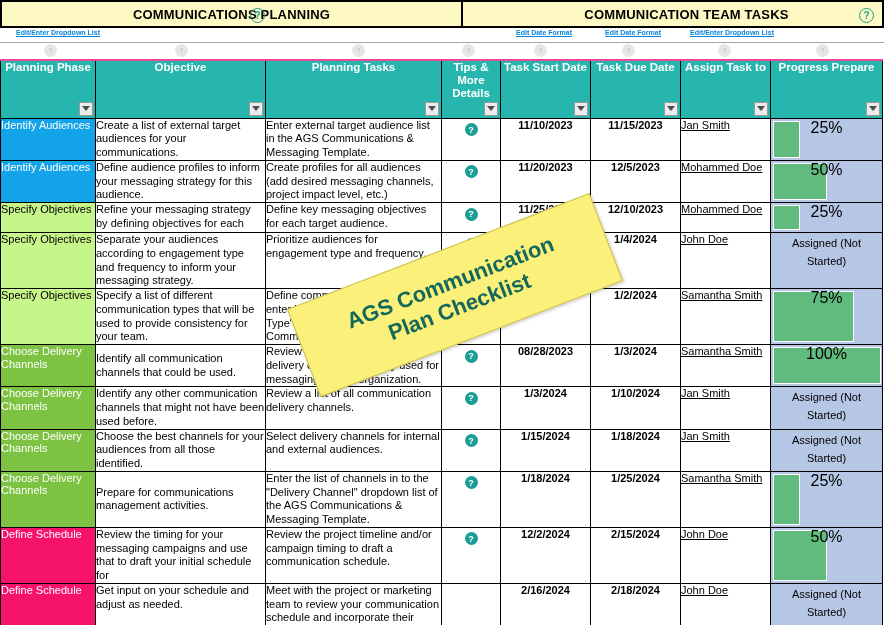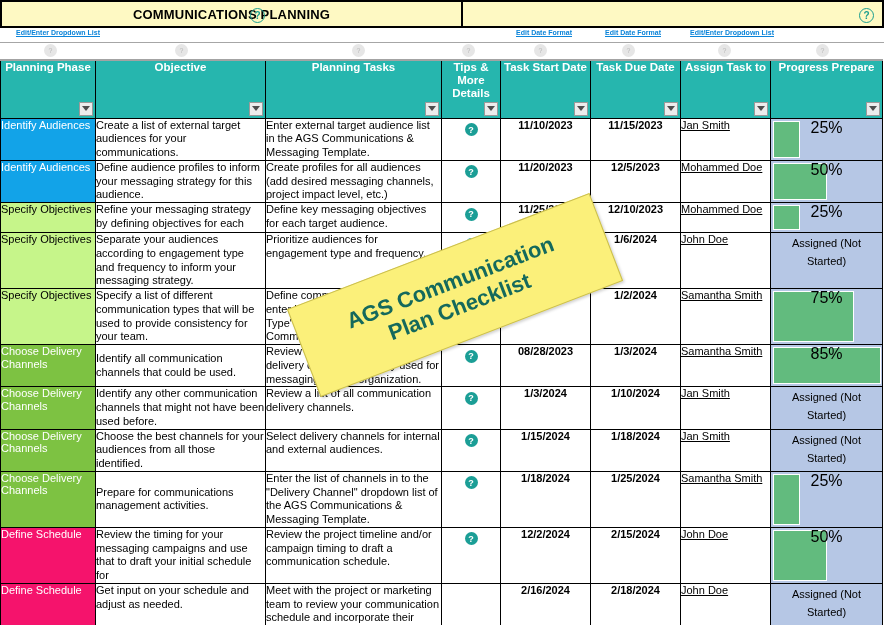--- a/index.html
+++ b/index.html
@@ -34,21 +34,21 @@
   .xlink{position:absolute;top:1px;font-size:7px;font-weight:bold;color:#0b84d9;
     text-decoration:underline;white-space:nowrap;}
 
   
   .cmt-strip{position:relative;height:16px;width:884px;background:#fff;}
   .cmt{position:absolute;width:13px;height:13px;border-radius:50%;background:#e6e6e6;
     color:#b9b9b9;font-size:7px;display:flex;align-items:center;justify-content:center;}
 
   
   table.grid{border-collapse:collapse;width:876px;table-layout:fixed;
-    border-top:2px solid #a3a3a3;padding-left:48px;}
+    border-top:2px solid #ec4899;padding-left:48px;}
   table.grid th,table.grid td{border:1px solid #000;padding:0;vertical-align:top;
     box-sizing:border-box;}
   thead th{height:58px;background:#26b6ae;color:#fff;position:relative;
     border:2px solid #000;text-align:center;vertical-align:middle;
     font-size:11.5px;font-weight:bold;padding:2px 14px 2px 4px;line-height:1.15;}
   .filter-btn{position:absolute;right:2px;bottom:2px;width:14px;height:14px;
     background:#ececec;border:1px solid #9a9a9a;box-sizing:border-box;
     display:flex;align-items:center;justify-content:center;}
   .filter-btn i{display:block;width:0;height:0;border-left:4px solid transparent;
     border-right:4px solid transparent;border-top:5px solid #4d4d4d;}
@@ -87,20 +87,21 @@
 <body>
 
 <div id="app">
 
   <div class="banner-row">
     <div class="banner-cell banner-left">
       <span class="banner-title">COMMUNICATIONS PLANNING</span>
       <span class="q-ring banner-q-left">?</span>
     </div>
     <div class="banner-cell banner-right">
+      <span class="banner-title">COMMUNICATION TEAM TASKS</span>
       <span class="q-ring banner-q-right">?</span>
     </div>
   </div>
 
   <div class="link-strip" id="link-strip">
       <a class="xlink" href="#" style="left: 16px;">Edit/Enter Dropdown List</a>
       <a class="xlink" href="#" style="left: 516px;">Edit Date Format</a>
       <a class="xlink" href="#" style="left: 605px;">Edit Date Format</a>
       <a class="xlink" href="#" style="left: 690px;">Edit/Enter Dropdown List</a>
     </div>
@@ -185,21 +186,21 @@
           <td class="date">12/10/2023</td>
           <td class="owner">Mohammed Doe</td>
           <td class="prog"><div class="bar" style="width: 27px;"></div><span class="prog-label">25%</span></td>
         </tr>
         <tr style="height: 42px;">
           <td class="phase dark-text" style="background: rgb(198, 245, 138);">Specify Objectives</td>
           <td class="txt">Separate your audiences according to engagement type and frequency to inform your messaging strategy.</td>
           <td class="txt">Prioritize audiences for engagement type and frequency.</td>
           <td class="tips"><span class="tip-dot">?</span></td>
           <td class="date">12/28/2024</td>
-          <td class="date">1/6/2024</td>
+          <td class="date">1/4/2024</td>
           <td class="owner">John Doe</td>
           <td class="prog"><span class="prog-label na">Assigned (Not Started)</span></td>
         </tr>
         <tr style="height: 50px;">
           <td class="phase dark-text" style="background: rgb(198, 245, 138);">Specify Objectives</td>
           <td class="txt">Specify a list of different communication types that will be used to provide consistency for your team.</td>
           <td class="txt">Define communication types and enter into the "Communication Type" dropdown list in the AGS Communications &amp; Messaging</td>
           <td class="tips"><span class="tip-dot">?</span></td>
           <td class="date">12/20/2023</td>
           <td class="date">1/2/2024</td>
@@ -207,21 +208,21 @@
           <td class="prog"><div class="bar" style="width: 81px;"></div><span class="prog-label">75%</span></td>
         </tr>
         <tr style="height: 38px;">
           <td class="phase" style="background: rgb(125, 194, 66);">Choose Delivery Channels</td>
           <td class="txt mid">Identify all communication channels that could be used.</td>
           <td class="txt">Review a list of all communication delivery channels currently used for messaging in your organization.</td>
           <td class="tips"><span class="tip-dot">?</span></td>
           <td class="date">08/28/2023</td>
           <td class="date">1/3/2024</td>
           <td class="owner">Samantha Smith</td>
-          <td class="prog"><div class="bar" style="width: 108px;"></div><span class="prog-label">85%</span></td>
+          <td class="prog"><div class="bar" style="width: 108px;"></div><span class="prog-label">100%</span></td>
         </tr>
         <tr style="height: 38px;">
           <td class="phase" style="background: rgb(125, 194, 66);">Choose Delivery Channels</td>
           <td class="txt mid">Identify any other communication channels that might not have been used before.</td>
           <td class="txt">Review a list of all communication delivery channels.</td>
           <td class="tips"><span class="tip-dot">?</span></td>
           <td class="date">1/3/2024</td>
           <td class="date">1/10/2024</td>
           <td class="owner">Jan Smith</td>
           <td class="prog"><span class="prog-label na">Assigned (Not Started)</span></td>

